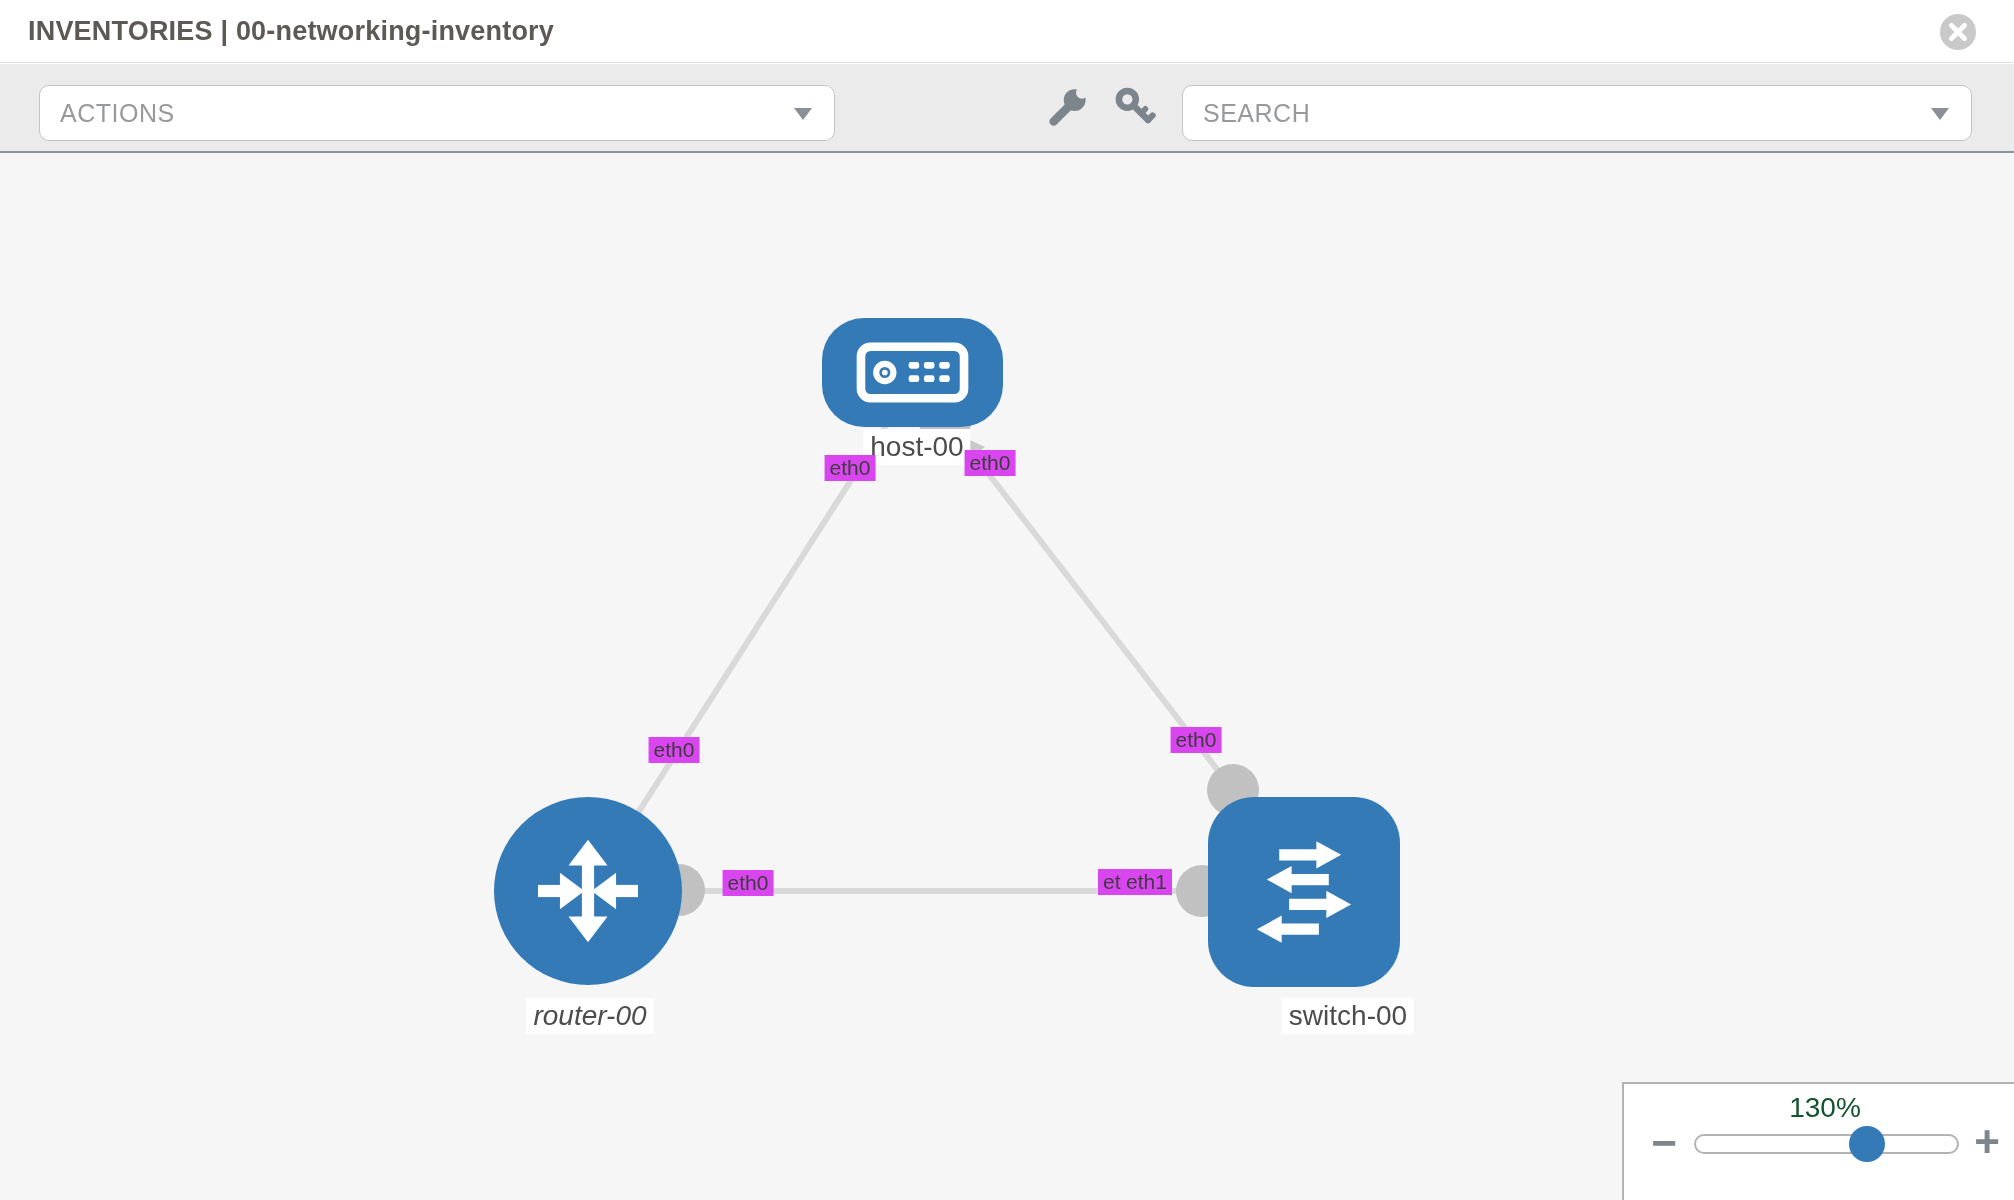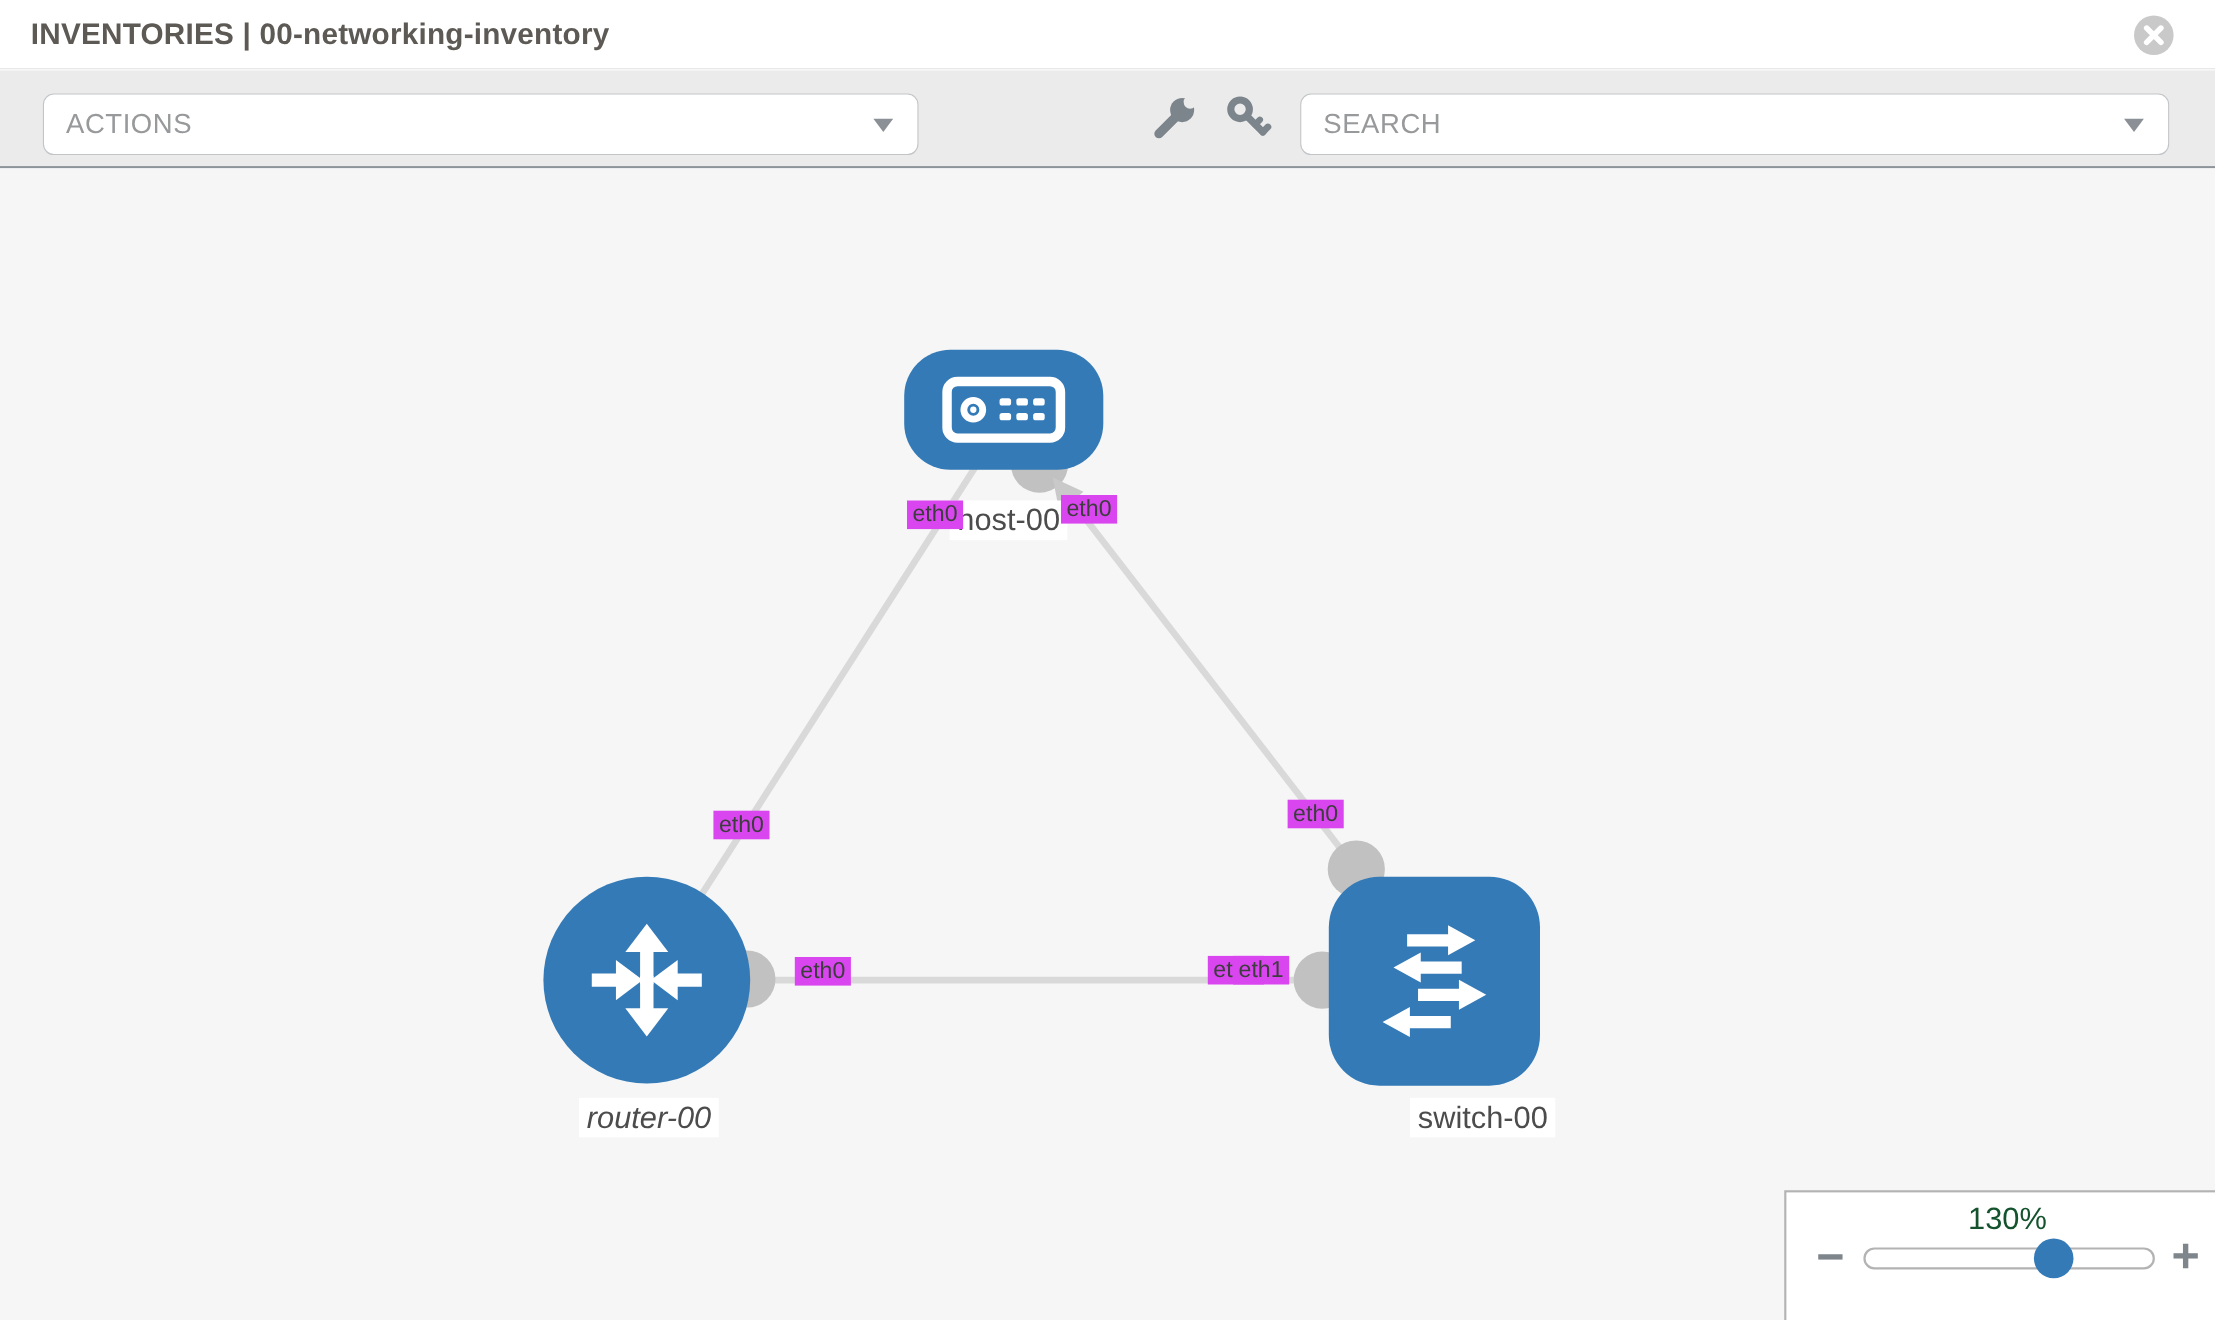--- a/index.html
+++ b/index.html
@@ -36,21 +36,21 @@
   .links-layer { position:absolute; top:0; left:0; }
 
   .node { position:absolute; background:#337ab7; display:flex;
     align-items:center; justify-content:center; cursor:pointer; }
   .node.host   { left:822px;  top:165px; width:181px; height:109px; border-radius:42px; }
   .node.router { left:494px;  top:644px; width:188px; height:188px; border-radius:50%; }
   .node.switch { left:1208px; top:644px; width:192px; height:190px; border-radius:46px; }
 
   .node-label { position:absolute; transform:translateX(-50%); background:#fff; color:#4c4c4c;
     font-size:28px; padding:2px 7px; white-space:nowrap; }
-  .nl-host   { left:917px;  top:302px;text-align:center; }
+  .nl-host   { left:917px;  top:276px;text-align:center; }
   .nl-router { left:590px;  top:845px;font-style:italic; }
   .nl-switch { left:1301px; top:845px;margin-left:47px; }
 
   .iface-label { position:absolute; background:#d946ef; color:#3d3d3d; font-size:21px;
     padding:1px 5px; white-space:nowrap; }
   .centered { transform:translateX(-50%); }
   .if-host-left    { left:850px;  top:302px; }
   .if-host-right   { left:990px;  top:297px; }
   .if-router-top   { left:674px;  top:584px; }
   .if-router-right { left:748px;  top:717px; }

